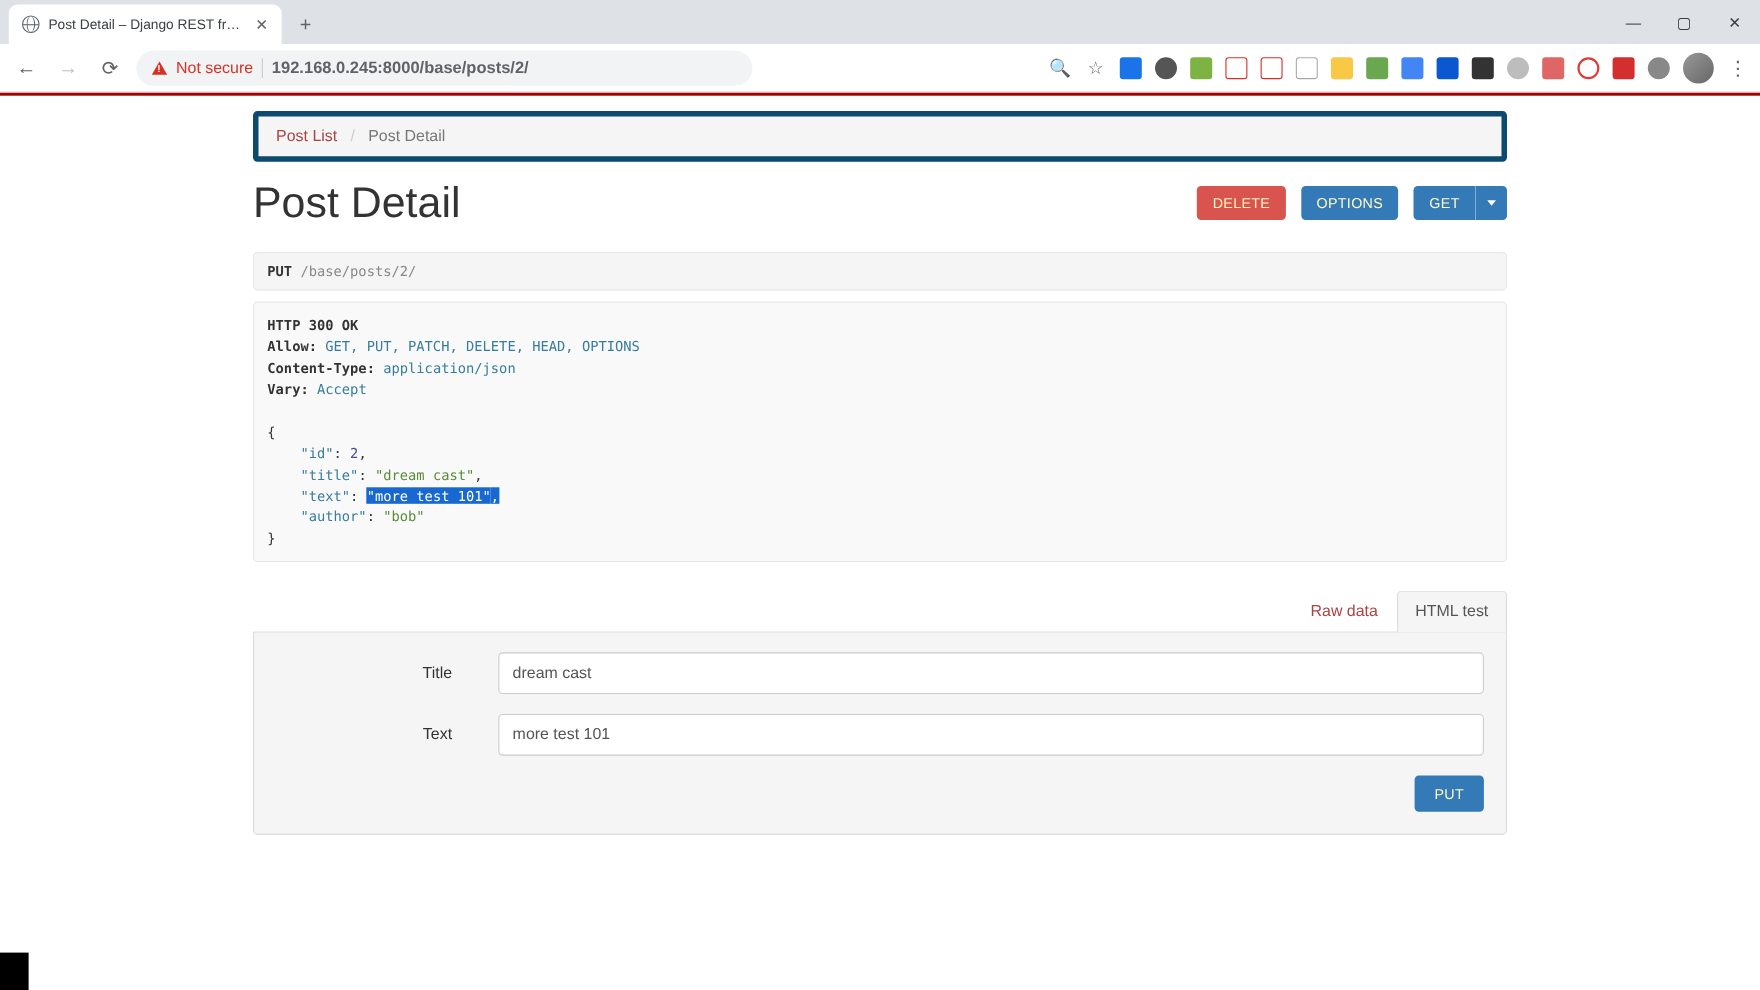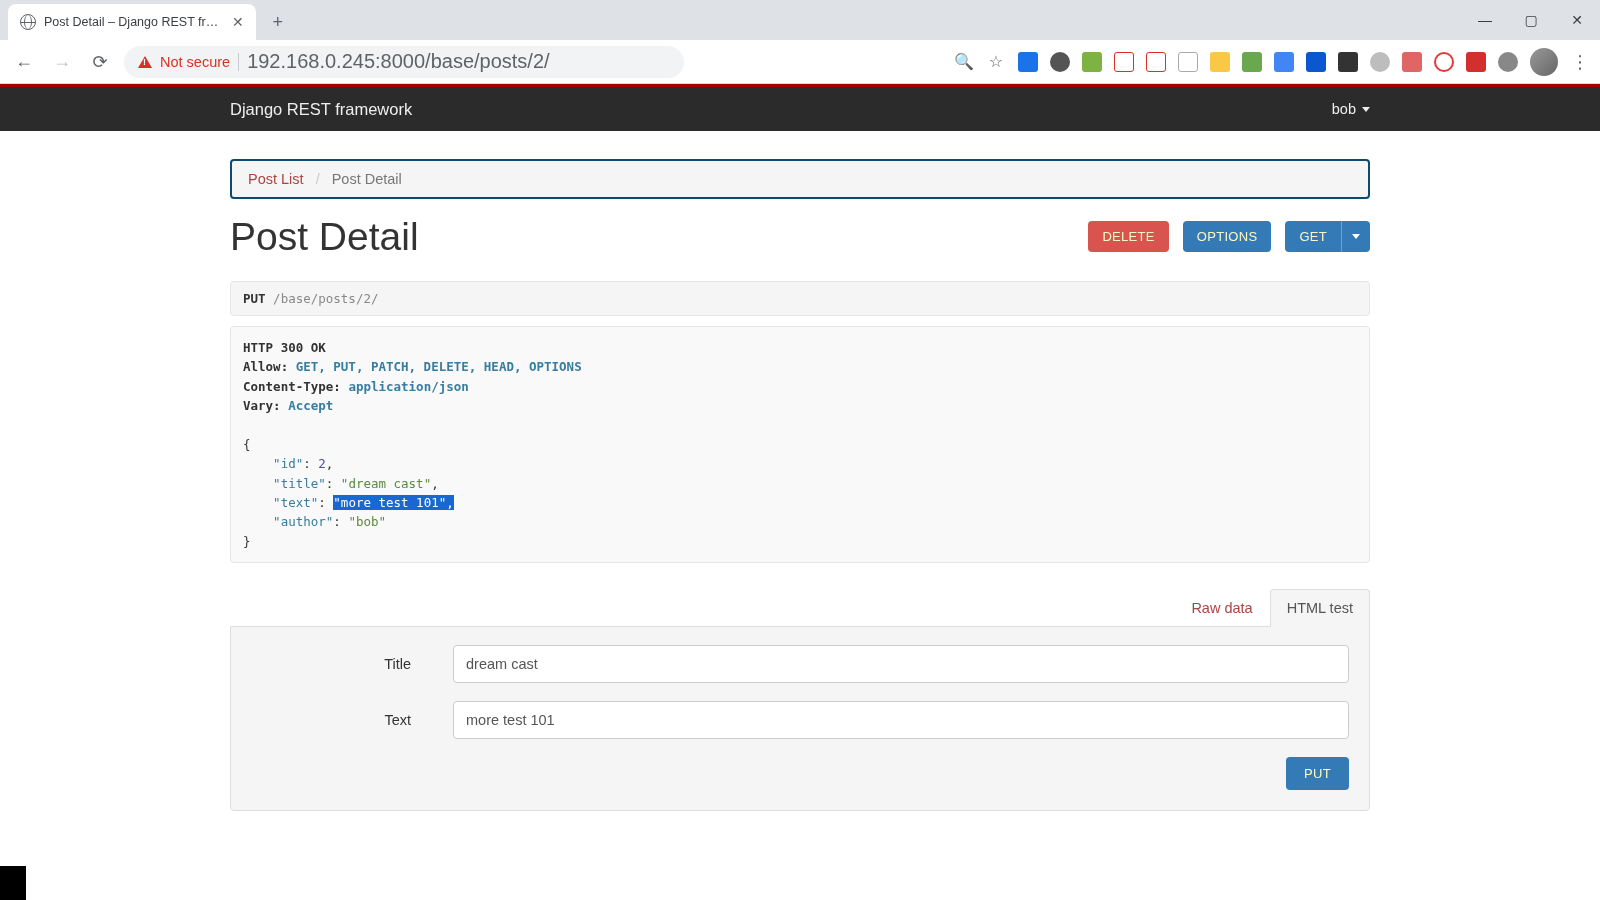--- a/index.html
+++ b/index.html
@@ -19,59 +19,59 @@
   .win-controls div { width:46px; display:flex; align-items:center; justify-content:center; color:#3c4043; cursor:pointer; font-size:14px; }
 
   .toolbar { display:flex; align-items:center; background:#fff; height:44px; padding:0 10px; gap:10px; border-bottom:1px solid #dadce0;}
   .nav-btn { width:28px; height:28px; display:flex; align-items:center; justify-content:center; color:#5f6368; font-size:18px; cursor:pointer; border-radius:50%; }
   .nav-btn.disabled { color:#bdc1c6; cursor:default; }
   .omnibox { flex:0 0 560px; height:32px; display:flex; align-items:center; background:#f1f3f4; border-radius:16px; padding:0 14px; gap:8px; }
   .warn-icon { width:0; height:0; border-left:7px solid transparent; border-right:7px solid transparent; border-bottom:12px solid #d93025; position:relative; }
   .warn-icon::after { content:"!"; position:absolute; left:-2px; top:1px; font-size:9px; color:#fff; font-weight:bold; }
   .not-secure { color:#d93025; font-size:14.5px; }
   .omnibox .divider { width:1px; height:18px; background:#c9cccf; }
-  .omnibox .url { color:#5f6368; font-size:20px; }
+  .omnibox .url { color:#5f6368; font-size:15px;font-weight:bold; }
   .toolbar-right { margin-left:auto; display:flex; align-items:center; gap:12px; }
   .tb-icon { width:20px; height:20px; display:flex; align-items:center; justify-content:center; color:#5f6368; font-size:16px; cursor:pointer; }
   .ext-icon { width:20px; height:20px; border-radius:3px; cursor:pointer; }
   .avatar { width:28px; height:28px; border-radius:50%; background:linear-gradient(135deg,#999,#666); cursor:pointer; }
   .menu-dots { font-size:18px; color:#5f6368; cursor:pointer; width:20px; text-align:center; }
 
   
   .page { height:calc(900px - 84px); overflow:auto; background:#fff; }
   .red-strip { height:3px; background:#a30000; }
   .navbar { background:#2b2b2b; height:44px; display:flex; align-items:center; color:#fff; }
   .navbar-inner { width:1140px; margin:0 auto; display:flex; align-items:center; justify-content:space-between; }
   .brand { font-size:16.5px; color:#eee; }
   .usermenu { font-size:14.5px; color:#eee; display:flex; align-items:center; gap:6px; cursor:pointer; }
   .caret-down { width:0; height:0; border-left:4px solid transparent; border-right:4px solid transparent; border-top:5px solid #eee; }
 
   .container { width:1140px; margin:0 auto; }
-  .breadcrumb { background:#f5f5f5; border:2px solid #0c4a6e; border-radius:4px; padding:10px 16px; margin-top:28px; font-size:14.5px; color:#777; }
+  .breadcrumb { background:#f5f5f5; border:5px solid #0c4a6e; border-radius:4px; padding:10px 16px; margin-top:14px; font-size:14.5px; color:#777; }
   .breadcrumb a { color:#a94442; text-decoration:none; }
   .breadcrumb .sep { color:#ccc; padding:0 8px; }
 
   .head-row { display:flex; align-items:flex-start; justify-content:space-between; margin-top:16px; }
   .page-title { font-size:39px; color:#333; font-weight:400; }
   .btn-row { display:flex; gap:14px; margin-top:6px; }
   .btn { border:none; border-radius:4px; font-size:13px; font-weight:500; padding:8px 14px; color:#fef9c3; cursor:pointer; letter-spacing:.3px; }
   .btn-danger { background:#d9534f; }
   .btn-primary { background:#337ab7; }
   .btn-group { display:flex; }
   .btn-group .btn { border-radius:4px 0 0 4px; }
   .btn-group .drop { background:#337ab7; border-left:1px solid rgba(255,255,255,.3); border-radius:0 4px 4px 0; padding:8px 10px; display:flex; align-items:center; cursor:pointer; }
   .btn-group .drop .caret-down { border-top-color:#fff; }
 
   .req-block { border:1px solid #e6e6e6; border-radius:4px; padding:9px 12px; margin-top:22px; background:#f5f5f5; font-family: Consolas, Menlo, monospace; font-size:12.5px; color:#333; }
   .req-block .method { font-weight:bold; color:#333; }
   .req-block .path { color:#888; }
 
   .resp-block { border:1px solid #e6e6e6; border-radius:4px; padding:11px 12px; margin-top:10px; background:#f9f9f9; font-family: Consolas, Menlo, monospace; font-size:12.5px; line-height:1.55; color:#333; white-space:pre; }
   .resp-block .kw { font-weight:bold; }
-  .resp-block .hv { color:#377d9f;font-weight:bold; }
+  .resp-block .hv { color:#377d9f; }
   .resp-block .key { color:#377d9f; }
   .resp-block .str { color:#5a8a3a; }
   .resp-block .num { color:#4a4aa8; }
   .resp-block .sel { background:#1868d1; color:#fff; }
 
   .form-tabs { display:flex; justify-content:flex-end; margin-top:26px; }
   .form-tabs .tabx { padding:10px 16px; border:1px solid transparent; font-size:14.5px; cursor:pointer; }
   .form-tabs .tabx.raw { color:#a94442; }
   .form-tabs .tabx.active { border:1px solid #ddd; border-bottom-color:#f5f5f5; border-radius:4px 4px 0 0; color:#555; background:#f5f5f5; }
 
@@ -131,29 +131,20 @@
       <span class="ext-icon" style="background:#d32f2f"></span>
       <span class="ext-icon" style="background:#888;border-radius:50%"></span>
       <span class="avatar"></span>
       <span class="menu-dots">⋮</span>
     </div>
   </div>
 </div>
 
 <div class="page">
   <div class="red-strip"></div>
-  <div class="navbar">
-    <div class="navbar-inner">
-      <span class="brand">Django REST framework</span>
-      <span class="usermenu">
-        <span>bob</span>
-        <span class="caret-down"></span>
-      </span>
-    </div>
-  </div>
 
   <div class="container">
     <div class="breadcrumb">
       <a href="#">Post List</a>
       <span class="sep">/</span>
       <span>Post Detail</span>
     </div>
 
     <div class="head-row">
       <h1 class="page-title">Post Detail</h1>

